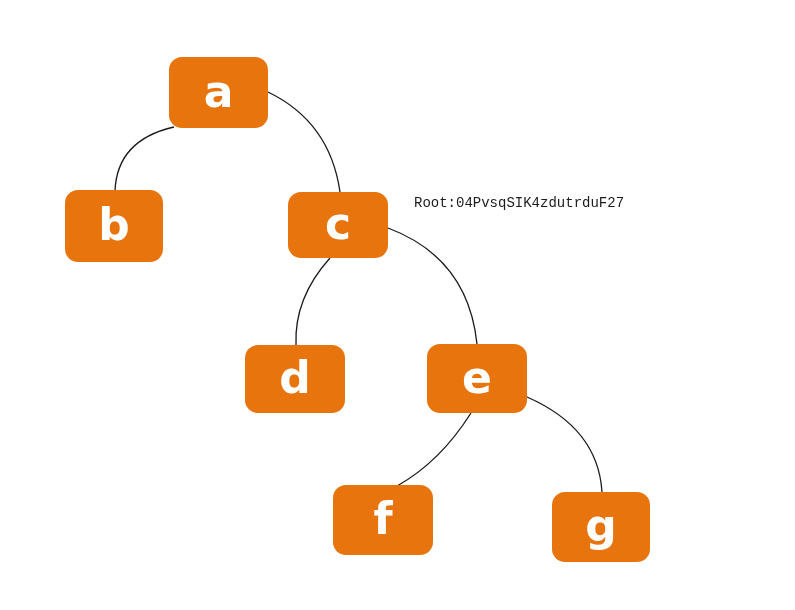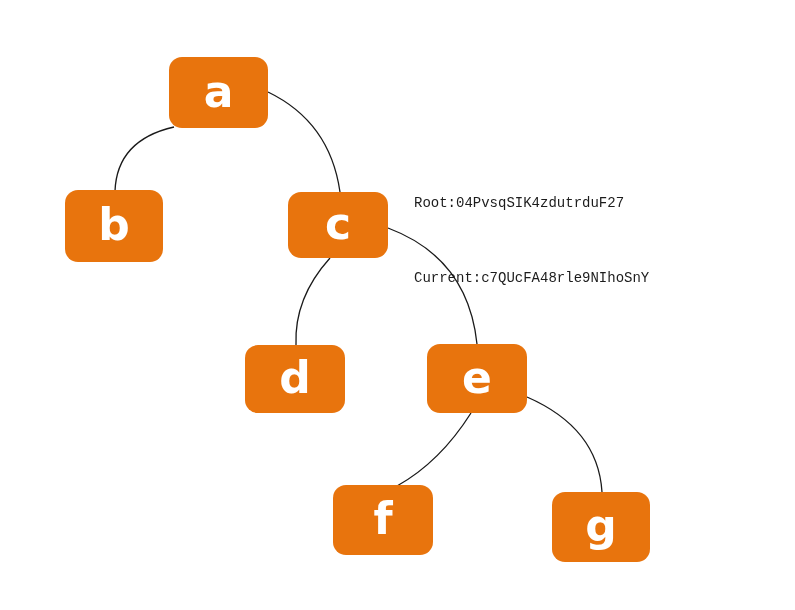--- a/index.html
+++ b/index.html
@@ -87,16 +87,15 @@
       <div class="tree-node" style="left: 333px; top: 485px; width: 100px; height: 70px; background: rgb(232, 116, 13);">
         <span class="node-label" style="color: rgb(255, 255, 255);">f</span>
       </div>
       <div class="tree-node" style="left: 552px; top: 492px; width: 98px; height: 70px; background: rgb(232, 116, 13);">
         <span class="node-label" style="color: rgb(255, 255, 255);">g</span>
       </div>
     </div>
 
   <div class="info-panel">
     <div>Root:04PvsqSIK4zdutrduF27</div>
-    <div>Current:c7QUcFA48rle9NIhoSnY</div>
   </div>
 
 </div>
 
 </body></html>

